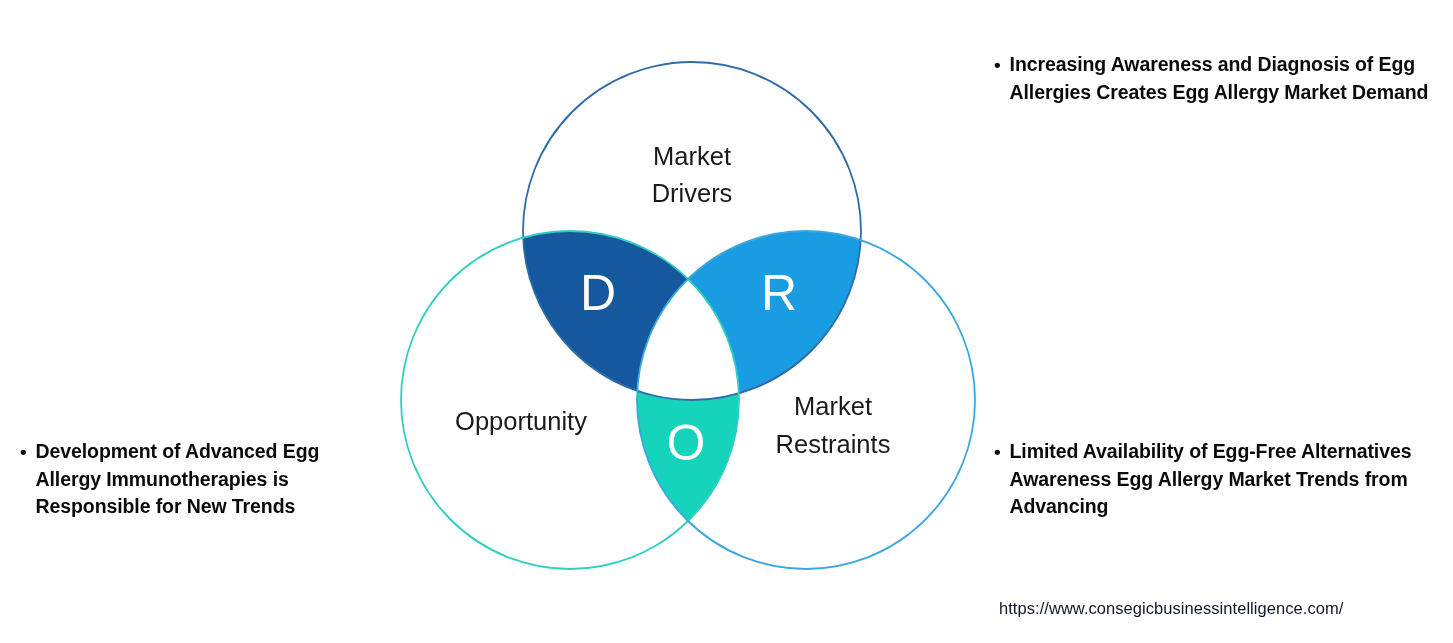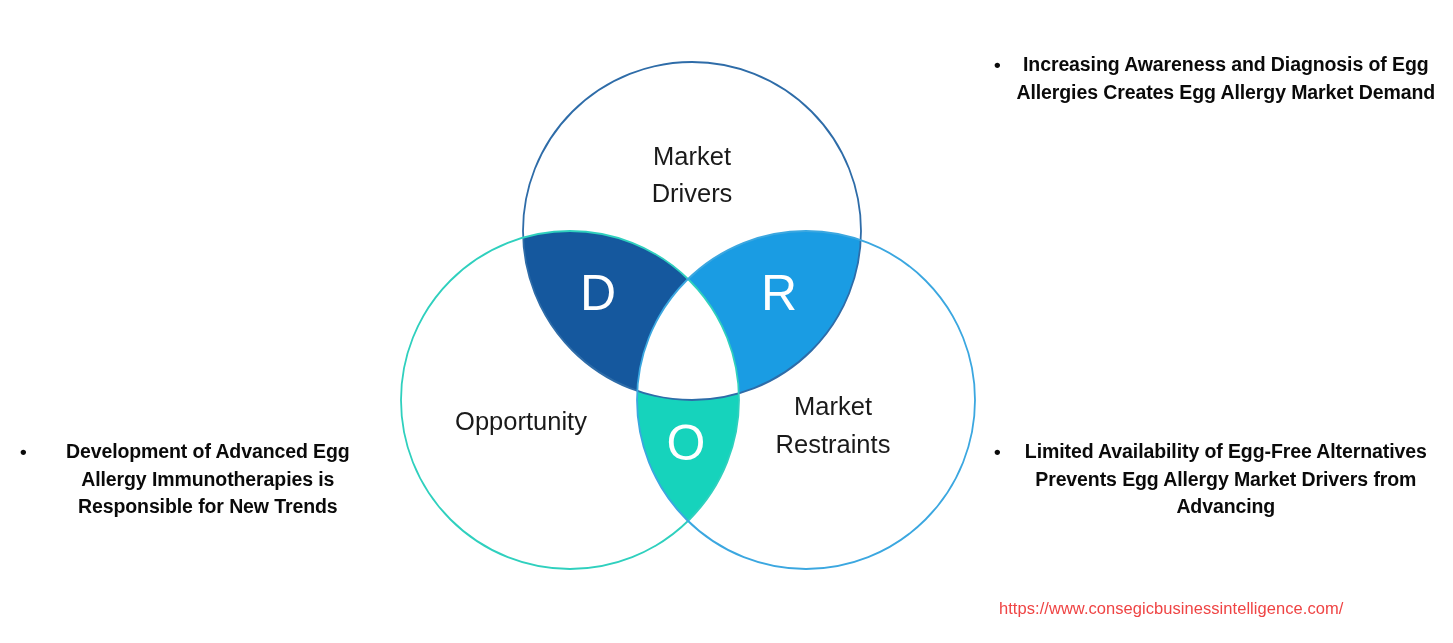--- a/index.html
+++ b/index.html
@@ -57,21 +57,20 @@
   }
   .callout .bullet-dot {
     flex: 0 0 auto;
     font-size: 19px;
     line-height: 27.5px;
     margin-right: 9px;
     color: #0a0a0a;
   }
   .callout .callout-text {
     flex: 1 1 auto;
-    text-align: center;
   }
 
   #callout-driver {
     left: 994px;
     top: 51px;
     width: 448px;
   }
   #callout-restraint {
     left: 994px;
     top: 438px;
@@ -83,21 +82,21 @@
     width: 360px;
   }
 
   
   #source-url {
     position: absolute;
     left: 999px;
     top: 597px;
     font-size: 16.5px;
     line-height: 22px;
-    color: #ef4444;
+    color: #0f172a;
     font-weight: 400;
     letter-spacing: 0.05px;
     white-space: nowrap;
   }
 </style>
 </head>
 <body>
 
 <div id="venn-figure">
   <svg id="venn-svg" viewBox="0 0 620 560" xmlns="http://www.w3.org/2000/svg">
@@ -161,21 +160,21 @@
   </svg>
 </div>
 
 <div class="callout" id="callout-driver">
   <span class="bullet-dot">•</span>
   <span class="callout-text">Increasing Awareness and Diagnosis of Egg Allergies Creates Egg Allergy Market Demand</span>
 </div>
 
 <div class="callout" id="callout-restraint">
   <span class="bullet-dot">•</span>
-  <span class="callout-text">Limited Availability of Egg-Free Alternatives Prevents Egg Allergy Market Drivers from Advancing</span>
+  <span class="callout-text">Limited Availability of Egg-Free Alternatives Awareness Egg Allergy Market Trends from Advancing</span>
 </div>
 
 <div class="callout" id="callout-opportunity">
   <span class="bullet-dot">•</span>
   <span class="callout-text">Development of Advanced Egg Allergy Immunotherapies is Responsible for New Trends</span>
 </div>
 
 <div id="source-url">https://www.consegicbusinessintelligence.com/</div>
 
 </body></html>

